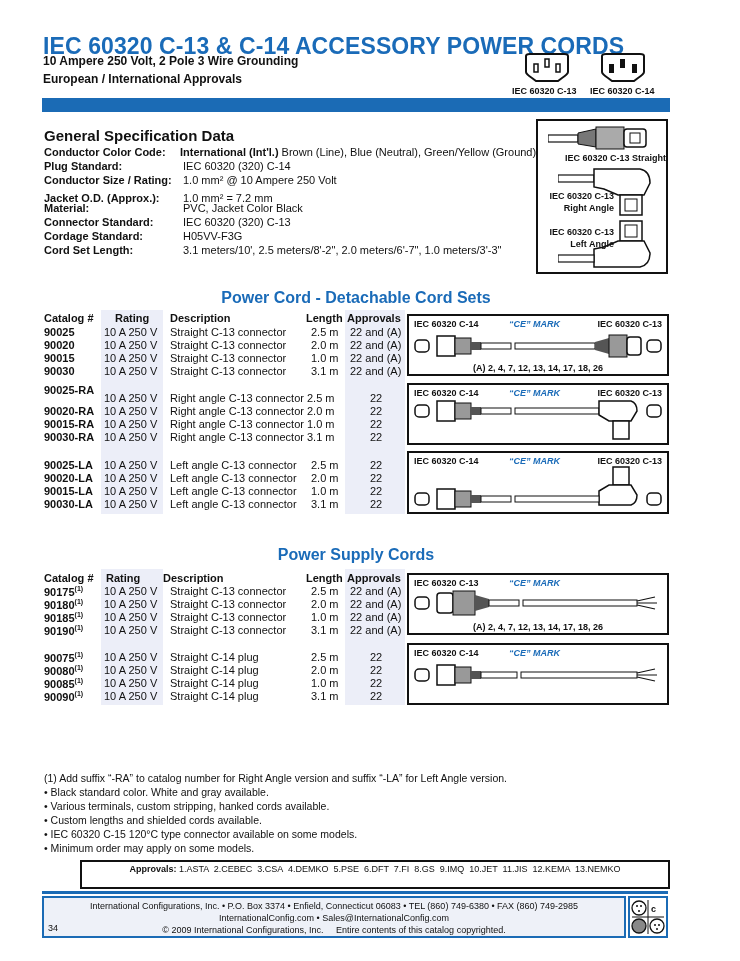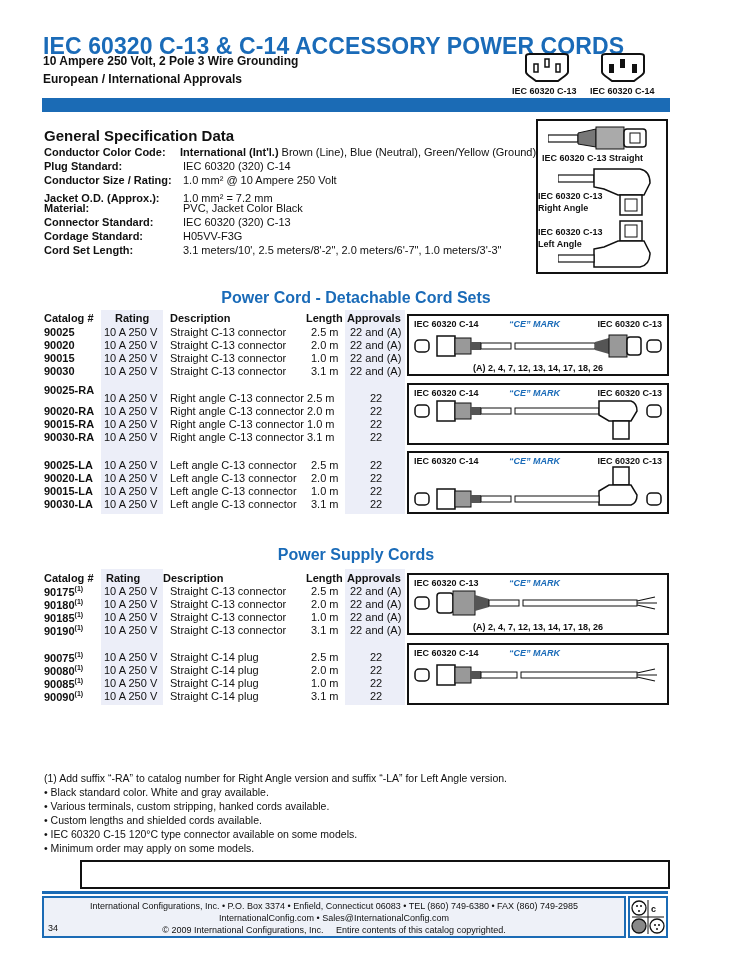--- a/index.html
+++ b/index.html
@@ -8,21 +8,21 @@
   .title{left:43px;top:33px;font-size:23px;font-weight:bold;color:#1a6bb8;letter-spacing:0.1px;}
   .sub{left:43px;font-size:12px;font-weight:bold;color:#111;}
   .bluebar{left:42px;top:98px;width:628px;height:14px;background:#1b6bb5;}
   .conn-label{font-size:9px;font-weight:bold;top:86px;}
   .spec-h{left:44px;top:127px;font-size:15px;font-weight:bold;}
   .spec-row{position:absolute;left:44px;font-size:11px;line-height:14px;white-space:nowrap;}
   .spec-row .k{display:inline-block;width:139px;font-weight:bold;}
   .spec-row .v{display:inline-block;}
   .spec-row .vb{font-weight:bold;}
   .img-box{left:536px;top:119px;width:132px;height:155px;border:2px solid #111;box-sizing:border-box;}
-  .img-cap{position:absolute;font-size:9px;font-weight:bold;text-align:left;}
+  .img-cap{position:absolute;font-size:9px;font-weight:bold;text-align:right;}
   .sec-title{font-size:16px;font-weight:bold;color:#1a6bb8;text-align:center;left:42px;width:628px;}
   .shade{position:absolute;background:#eceef8;}
   .th{position:absolute;font-size:11px;font-weight:bold;}
   .td{position:absolute;font-size:11px;white-space:nowrap;}
   .tdb{font-weight:bold;}
   .drawbox{position:absolute;border:2px solid #111;box-sizing:border-box;background:#fff;}
   .db-lab{position:absolute;font-size:9px;font-weight:bold;}
   .db-ce{position:absolute;font-size:9px;font-weight:bold;font-style:italic;color:#1a6bb8;}
   .db-appr{position:absolute;font-size:9px;font-weight:bold;width:100%;text-align:center;}
   .note{position:absolute;left:44px;font-size:10.5px;white-space:nowrap;}
@@ -343,20 +343,21 @@
 </div>
 
 <div class="note" style="top:772px;">(1) Add suffix “-RA” to catalog number for Right Angle version and suffix “-LA” for Left Angle version.</div>
 <div class="note" style="top:786px;">• Black standard color. White and gray available.</div>
 <div class="note" style="top:800px;">• Various terminals, custom stripping, hanked cords available.</div>
 <div class="note" style="top:814px;">• Custom lengths and shielded cords available.</div>
 <div class="note" style="top:828px;">• IEC 60320 C-15 120°C type connector available on some models.</div>
 <div class="note" style="top:842px;">• Minimum order may apply on some models.</div>
 
 <div class="abs appr-box">
+  <div style="white-space:pre;"><b>Approvals:</b><span> 1.ASTA  2.CEBEC  3.CSA  4.DEMKO  5.PSE  6.DFT  7.FI  8.GS  9.IMQ  10.JET  11.JIS  12.KEMA  13.NEMKO</span></div>
 </div>
 
 <div class="abs footer-bar"></div>
 
 <div class="abs footer">
   <div style="margin-top:2px;">International Configurations, Inc. • P.O. Box 3374 • Enfield, Connecticut 06083 • TEL (860) 749-6380 • FAX (860) 749-2985</div>
   <div>InternationalConfig.com • Sales@InternationalConfig.com</div>
   <div style="white-space:pre;">© 2009 International Configurations, Inc.     Entire contents of this catalog copyrighted.</div>
   <div style="position:absolute;left:4px;bottom:2px;">34</div>
 </div>

